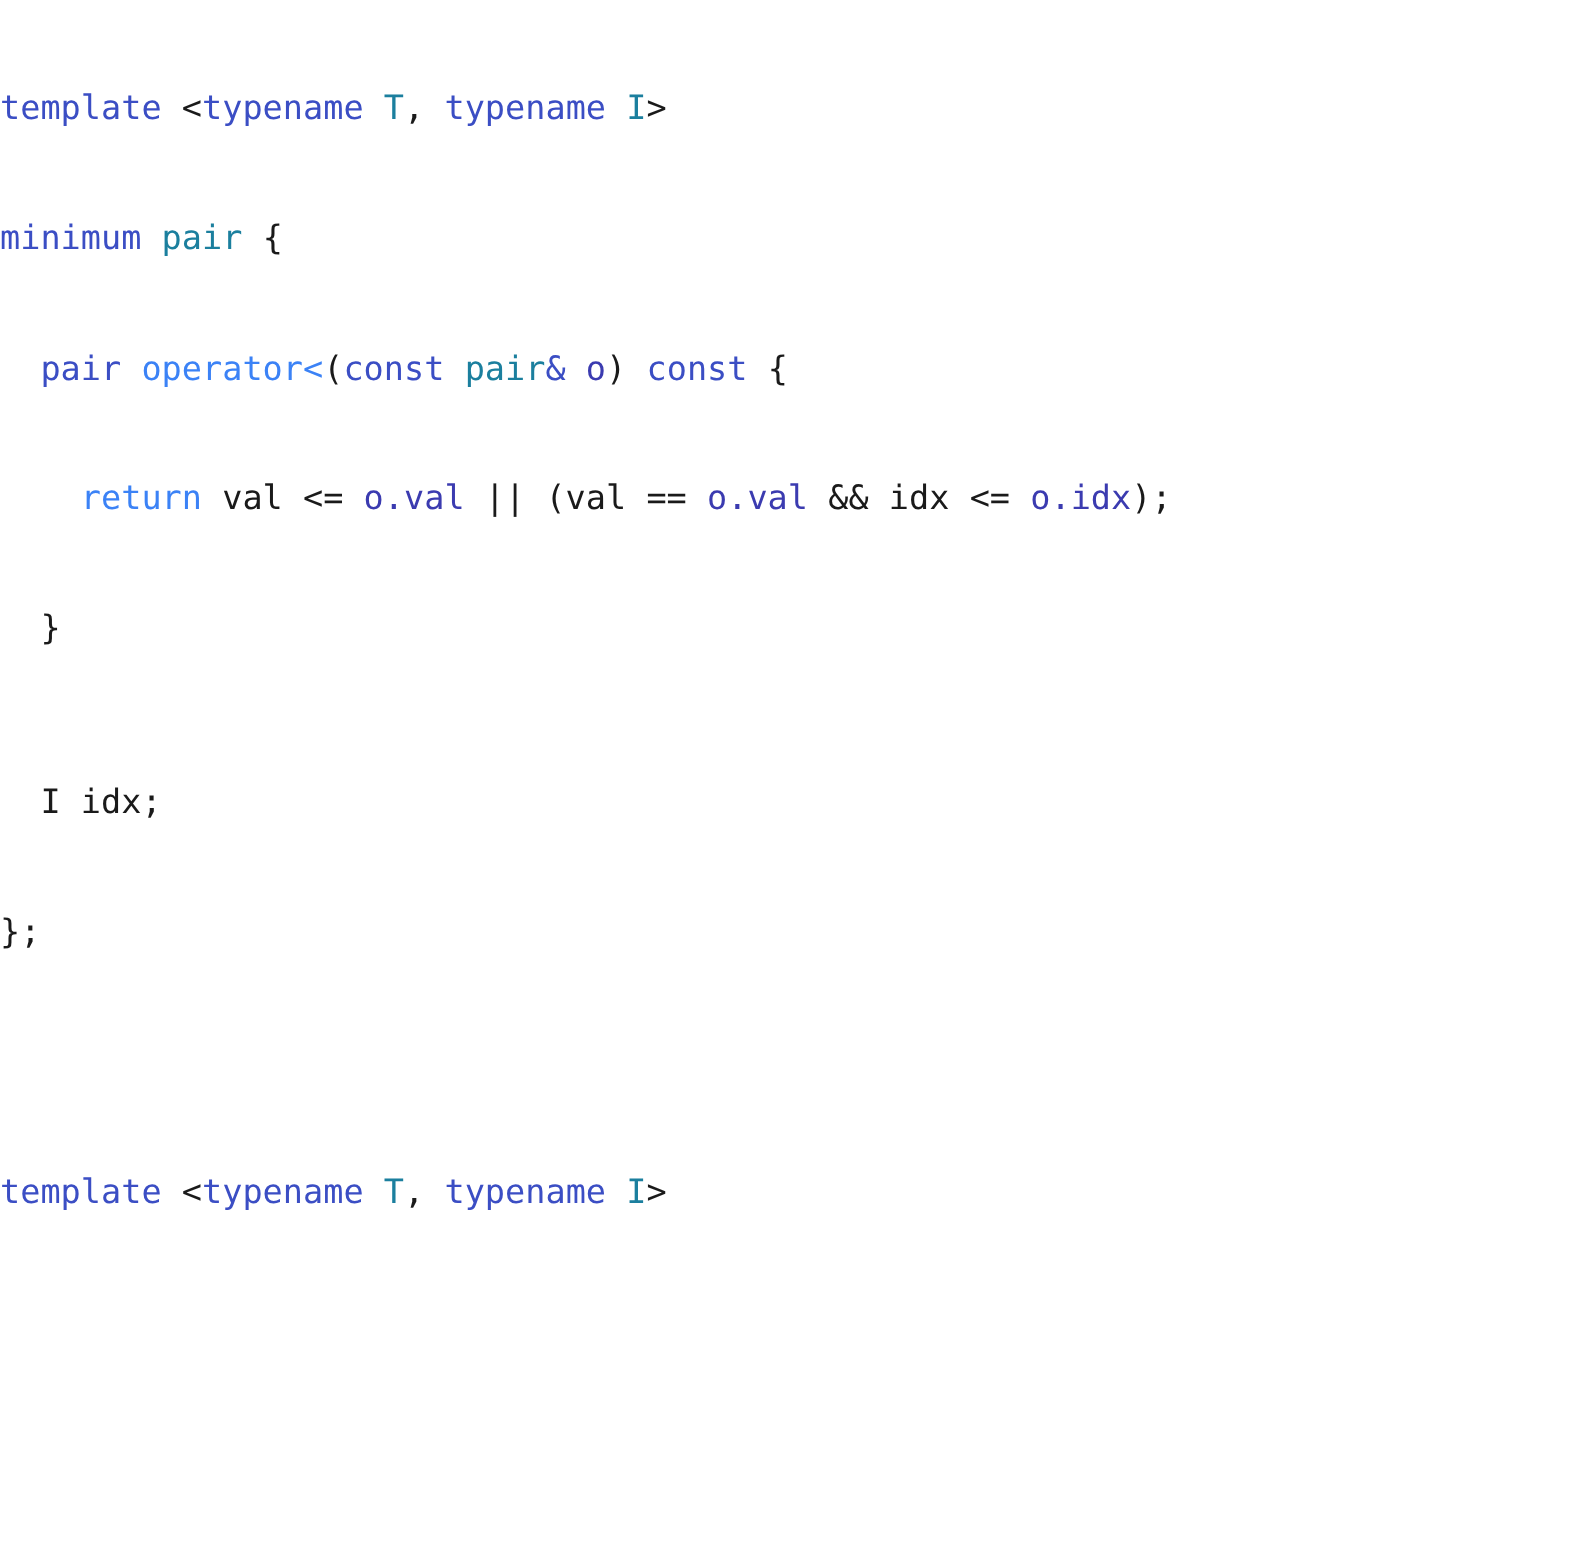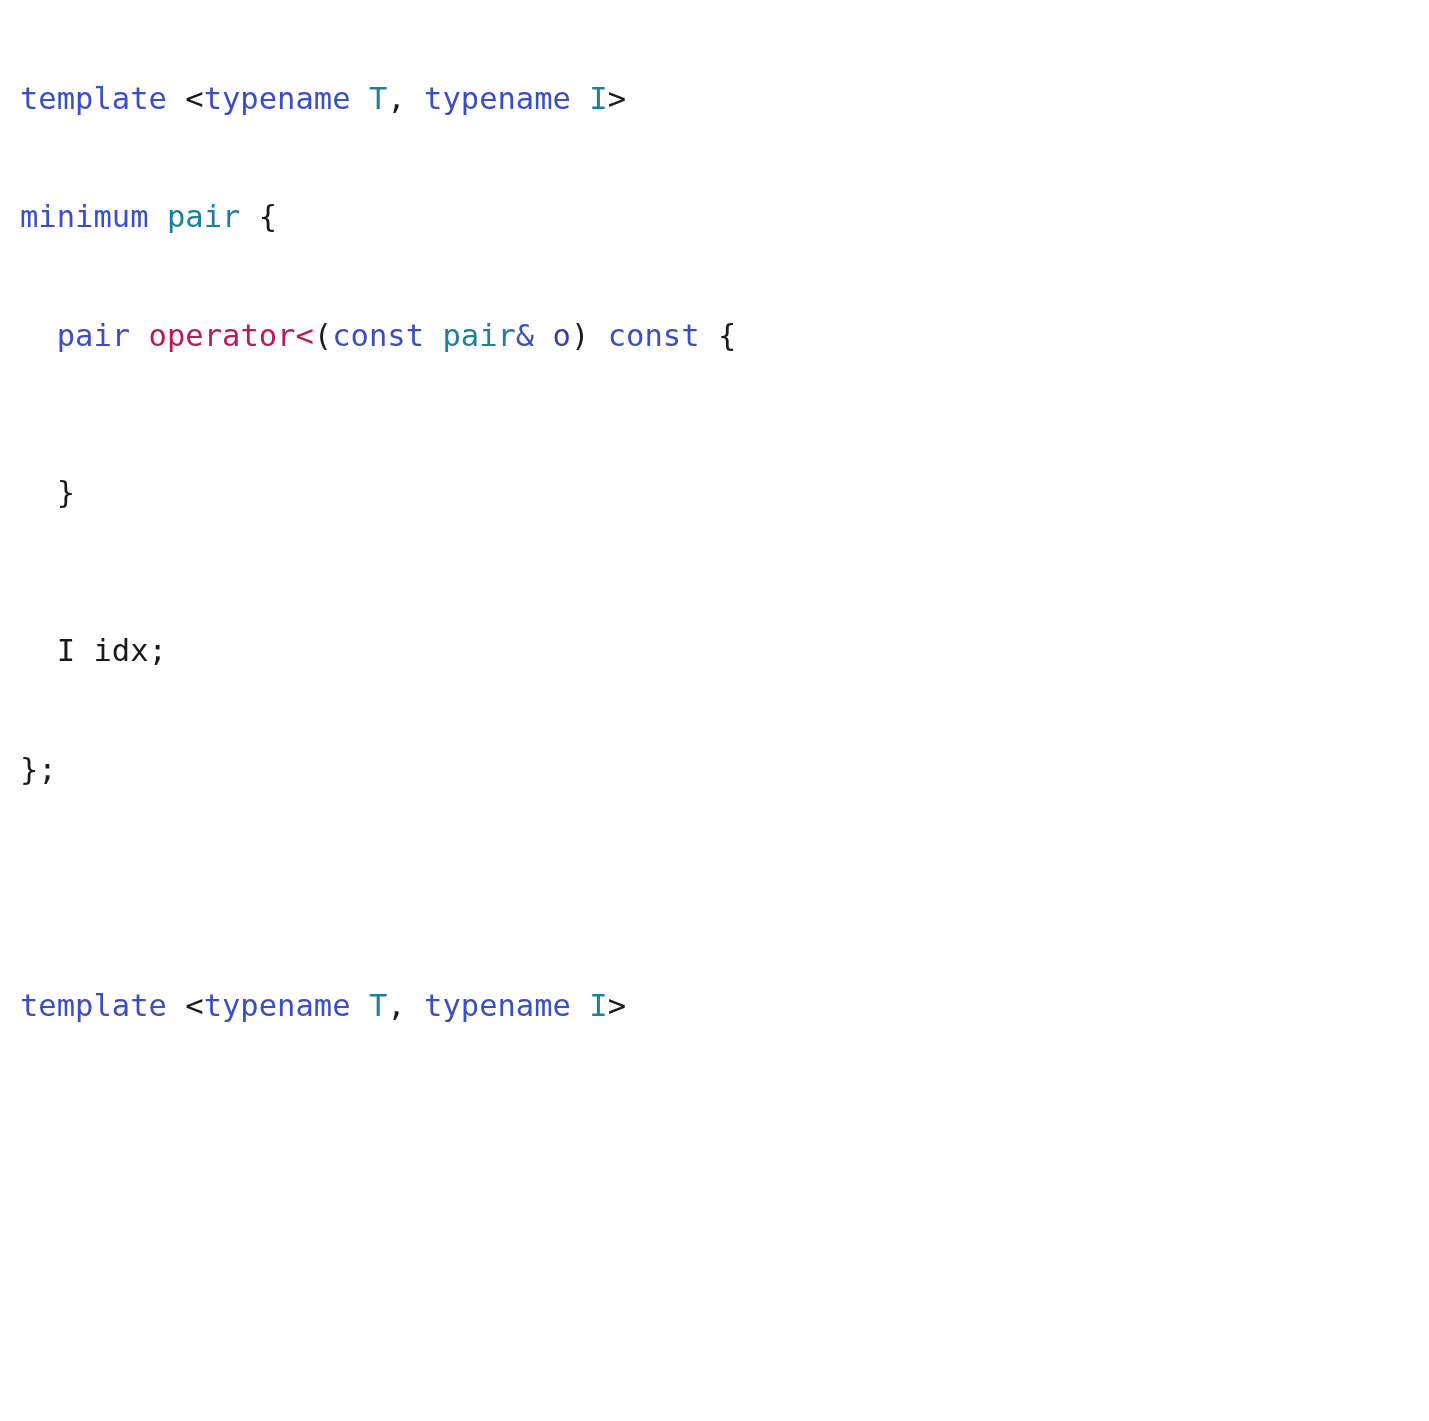--- a/index.html
+++ b/index.html
@@ -23,40 +23,40 @@
     line-height: 39.45px;
     letter-spacing: 0px;
     white-space: pre;
     color: #1a1a1a;
     -webkit-font-smoothing: antialiased;
   }
   .ln {
     display: block;
     height: 39.45px;
     white-space: pre;
-    padding-left: 20px;
   }
   
   .kw   { color: #3b4ec4; }  
-  .kw2  { color: #be185d; }  
+  .kw2  { color: #3b82f6; }  
   .typ  { color: #1b7f9e; }  
   .var  { color: #3b3bb0; }  
   .pl   { color: #1a1a1a; }  
 </style>
 </head>
 <body>
 
 <div id="code-listing">
 
 <span class="ln"><span class="kw">template</span> &lt;<span class="kw">typename</span> <span class="typ">T</span><span class="pl">,</span> <span class="kw">typename</span> <span class="typ">I</span>&gt;</span>
 
 <span class="ln"><span class="kw">minimum</span> <span class="typ">pair</span> <span class="pl">{</span></span>
 
 <span class="ln">  <span class="kw">pair</span> <span class="kw2">operator&lt;</span><span class="pl">(</span><span class="kw">const</span> <span class="typ">pair</span><span class="kw">&amp;</span> <span class="var">o</span><span class="pl">)</span> <span class="kw">const</span> <span class="pl">{</span></span>
 
+<span class="ln">    <span class="kw2">return</span> <span class="pl">val &lt;= </span><span class="var">o.val</span><span class="pl"> || (val == </span><span class="var">o.val</span><span class="pl"> &amp;&amp; idx &lt;= </span><span class="var">o.idx</span><span class="pl">);</span></span>
 
 <span class="ln">  <span class="pl">}</span></span>
 
 
 <span class="ln">  <span class="pl">I idx;</span></span>
 
 <span class="ln"><span class="pl">};</span></span>
 
 <span class="ln"> </span>
 

